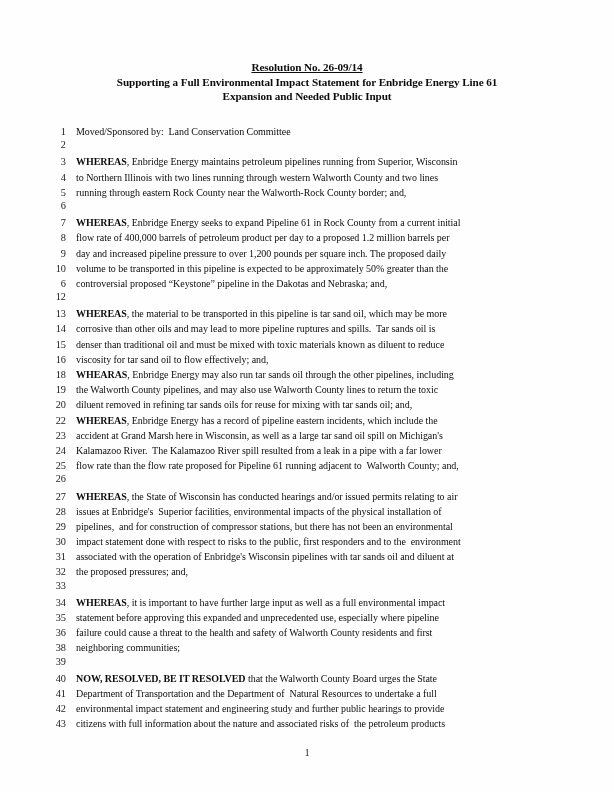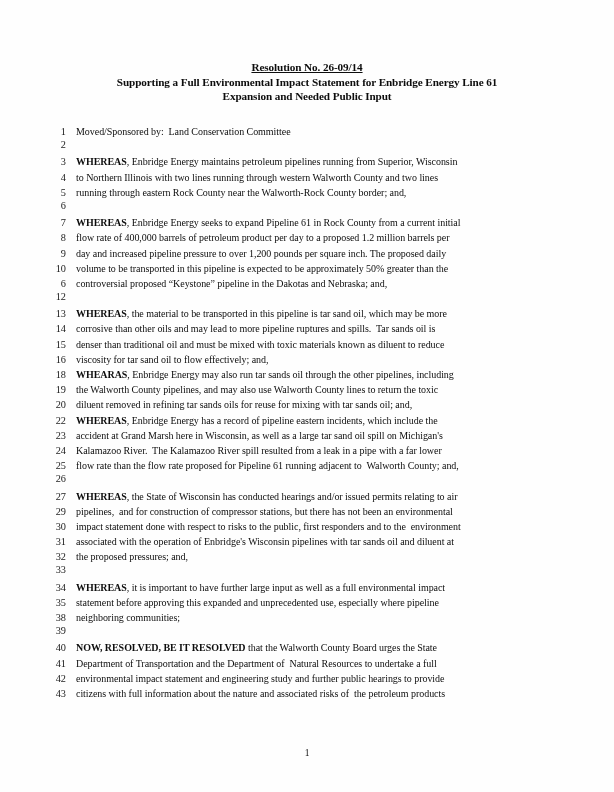--- a/index.html
+++ b/index.html
@@ -185,20 +185,24 @@
       </div>
       <div class="line-row">
         <span class="lineno">26</span>
         <span class="linetext"></span>
       </div>
       <div class="line-row">
         <span class="lineno">27</span>
         <span class="linetext"><b>WHEREAS</b><span>, the State of Wisconsin has conducted hearings and/or issued permits relating to air</span></span>
       </div>
       <div class="line-row">
+        <span class="lineno">28</span>
+        <span class="linetext">issues at Enbridge's  Superior facilities, environmental impacts of the physical installation of</span>
+      </div>
+      <div class="line-row">
         <span class="lineno">29</span>
         <span class="linetext">pipelines,  and for construction of compressor stations, but there has not been an environmental</span>
       </div>
       <div class="line-row">
         <span class="lineno">30</span>
         <span class="linetext">impact statement done with respect to risks to the public, first responders and to the  environment</span>
       </div>
       <div class="line-row">
         <span class="lineno">31</span>
         <span class="linetext">associated with the operation of Enbridge's Wisconsin pipelines with tar sands oil and diluent at</span>
@@ -213,20 +217,24 @@
       </div>
       <div class="line-row">
         <span class="lineno">34</span>
         <span class="linetext"><b>WHEREAS</b><span>, it is important to have further large input as well as a full environmental impact</span></span>
       </div>
       <div class="line-row">
         <span class="lineno">35</span>
         <span class="linetext">statement before approving this expanded and unprecedented use, especially where pipeline</span>
       </div>
       <div class="line-row">
+        <span class="lineno">36</span>
+        <span class="linetext">failure could cause a threat to the health and safety of Walworth County residents and first</span>
+      </div>
+      <div class="line-row">
         <span class="lineno">38</span>
         <span class="linetext">neighboring communities;</span>
       </div>
       <div class="line-row">
         <span class="lineno">39</span>
         <span class="linetext"></span>
       </div>
       <div class="line-row">
         <span class="lineno">40</span>
         <span class="linetext"><b>NOW, RESOLVED, BE IT RESOLVED</b><span> that the Walworth County Board urges the State</span></span>

